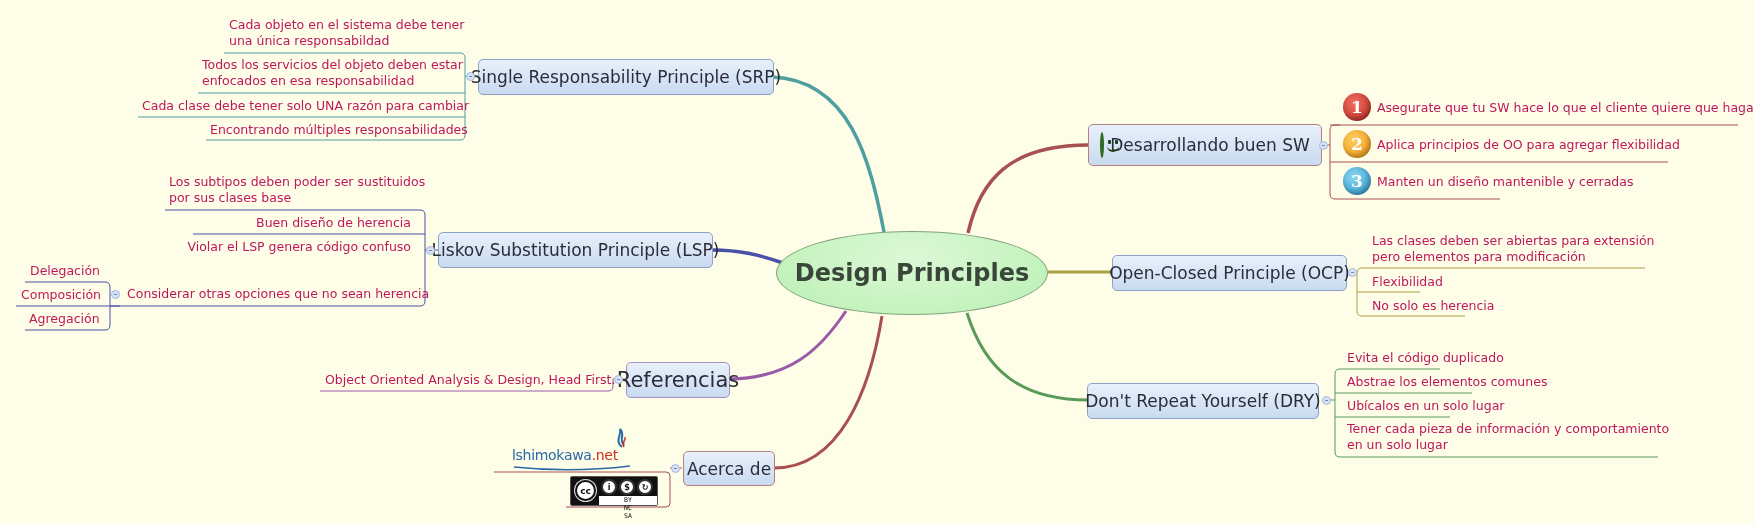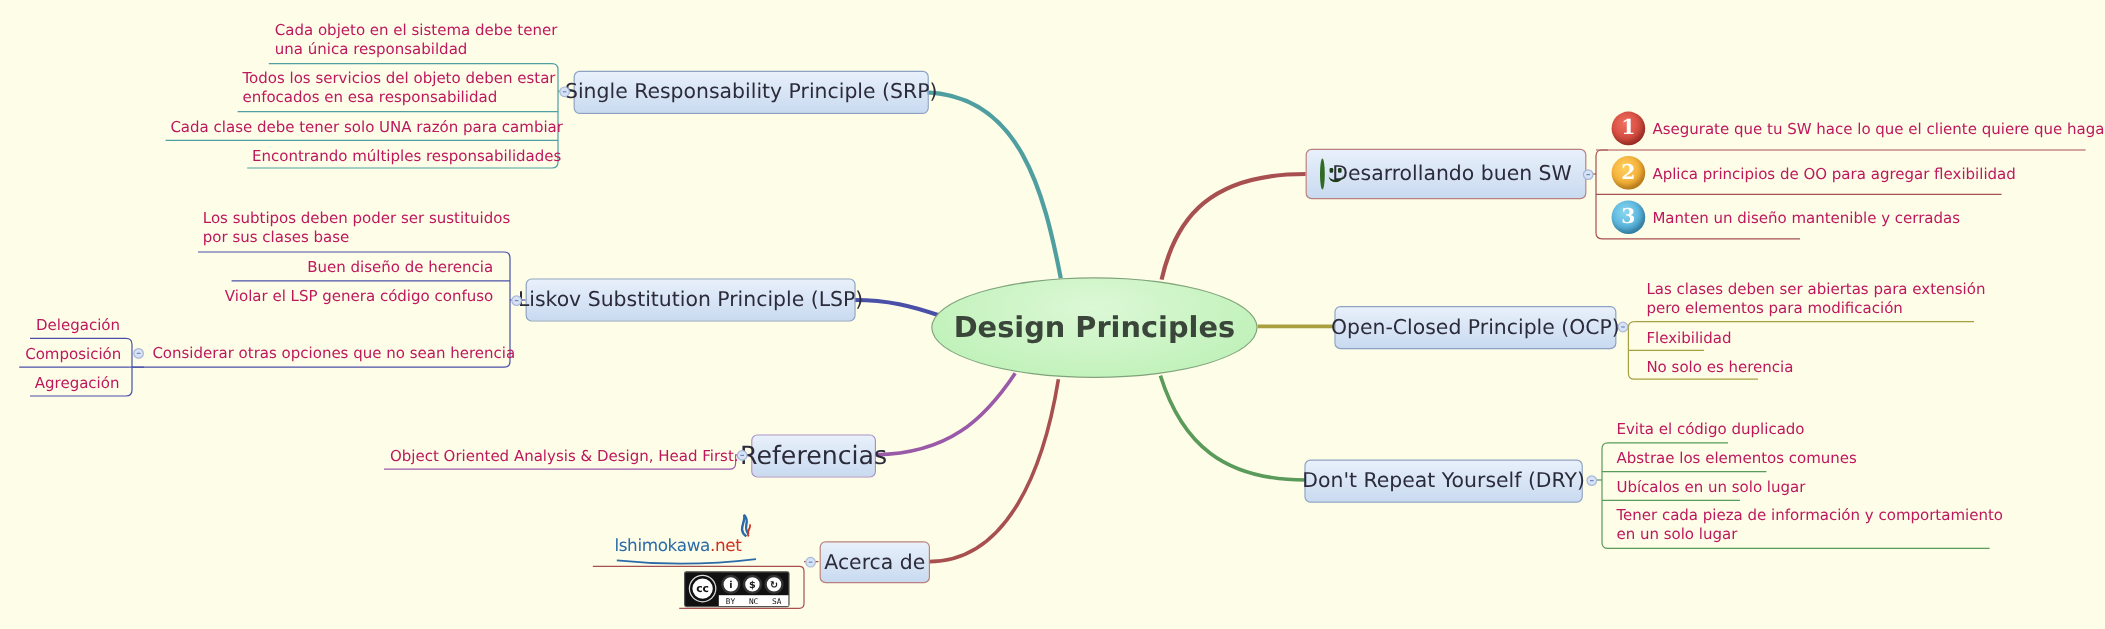--- a/index.html
+++ b/index.html
@@ -77,21 +77,21 @@
       font-size: 9px; font-weight: bold; color: #111; display: flex; align-items: center; justify-content: center; box-sizing: border-box;
     }
     .cc .cc-icons { position: absolute; left: 30px; top: 2px; display: flex; gap: 2px; }
     .cc .cc-icons span {
       width: 16px; height: 16px; border-radius: 50%; background: #fff; border: 2px solid #333; box-sizing: border-box;
       font-size: 8px; display: flex; align-items: center; justify-content: center; color: #111; font-weight: bold;
     }
     .cc .cc-labels {
       position: absolute; left: 28px; bottom: 0px; width: 58px; height: 9px; background: #fff;
       font-size: 6.5px; font-family: "DejaVu Sans Mono", monospace; color: #111;
-      display: flex; justify-content: space-around; align-items: center;
+      display: flex; justify-content: space-around; align-items: center; flex-direction: column;
     }
   </style>
 </head>
 <body>
 
 <svg class="links" width="1754" height="524">
 
   <path d="M884 232 C 870 160, 850 80, 772 77" stroke="#4f9fa0" stroke-width="3.5" fill="none"></path>
 
   <path d="M783 263 C 760 255, 740 250, 712 250" stroke="#4a50a8" stroke-width="3.5" fill="none"></path>

